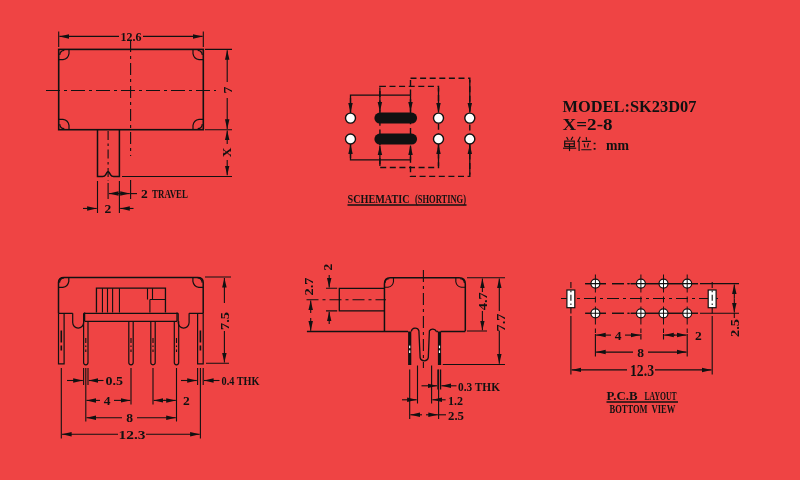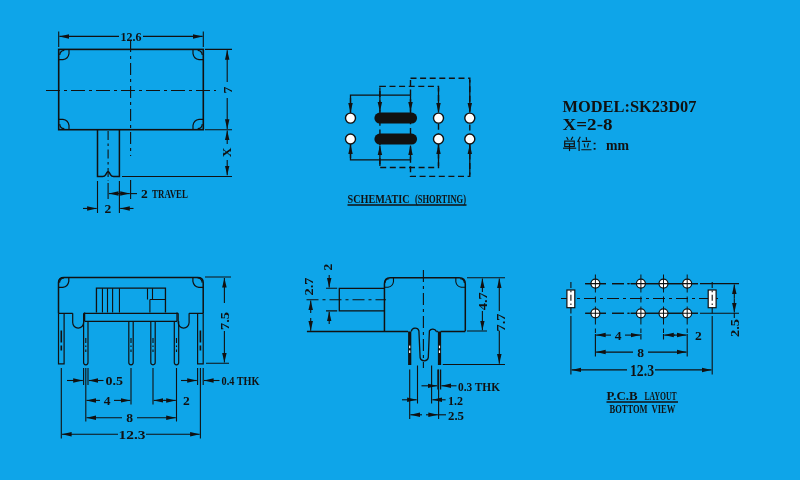--- a/index.html
+++ b/index.html
@@ -1,16 +1,16 @@
 <!DOCTYPE html>
 <html><head>
 <meta charset="utf-8">
 <style>
   html,body{margin:0;padding:0;background:#ffffff;}
-  .wrap{width:800px;height:480px;position:relative;background:#0ea5e9;overflow:hidden;}
+  .wrap{width:800px;height:480px;position:relative;background:#ef4444;overflow:hidden;}
   svg{position:absolute;left:0;top:0;}
   text{font-family:"Liberation Serif", serif;font-weight:bold;fill:#111;}
 </style>
 </head>
 <body>
 <div class="wrap">
 <svg width="800" height="480" viewBox="0 0 800 480">
 <defs>
   <marker id="ae" markerWidth="11" markerHeight="7" refX="9.6" refY="3" orient="auto" markerUnits="userSpaceOnUse">
     <path d="M0,0.75 L9.6,3 L0,5.25 z" fill="#111"></path>

